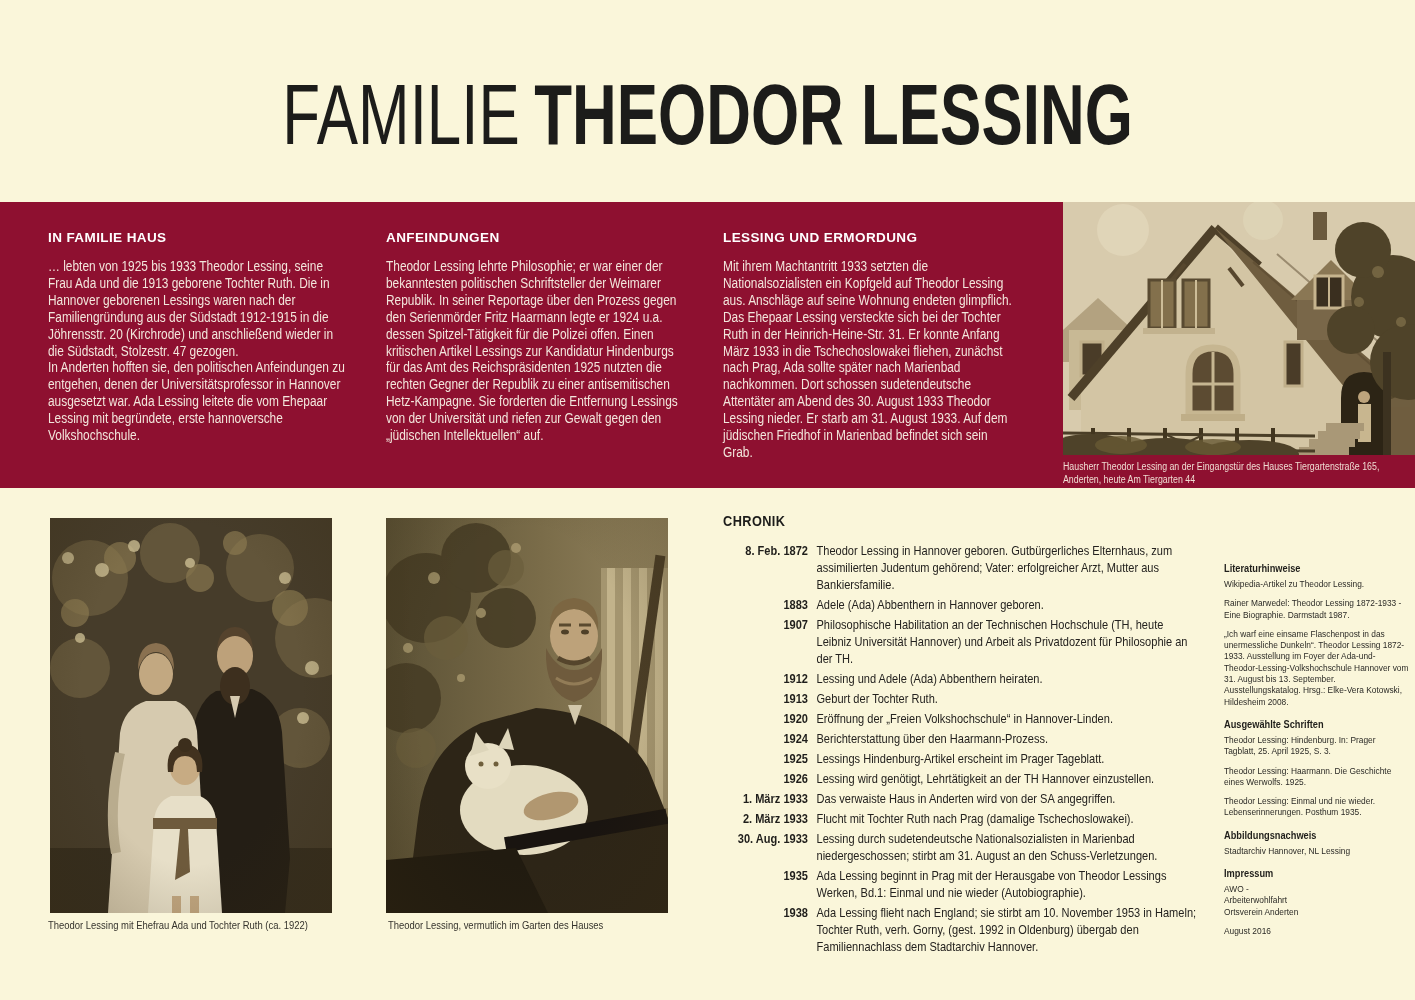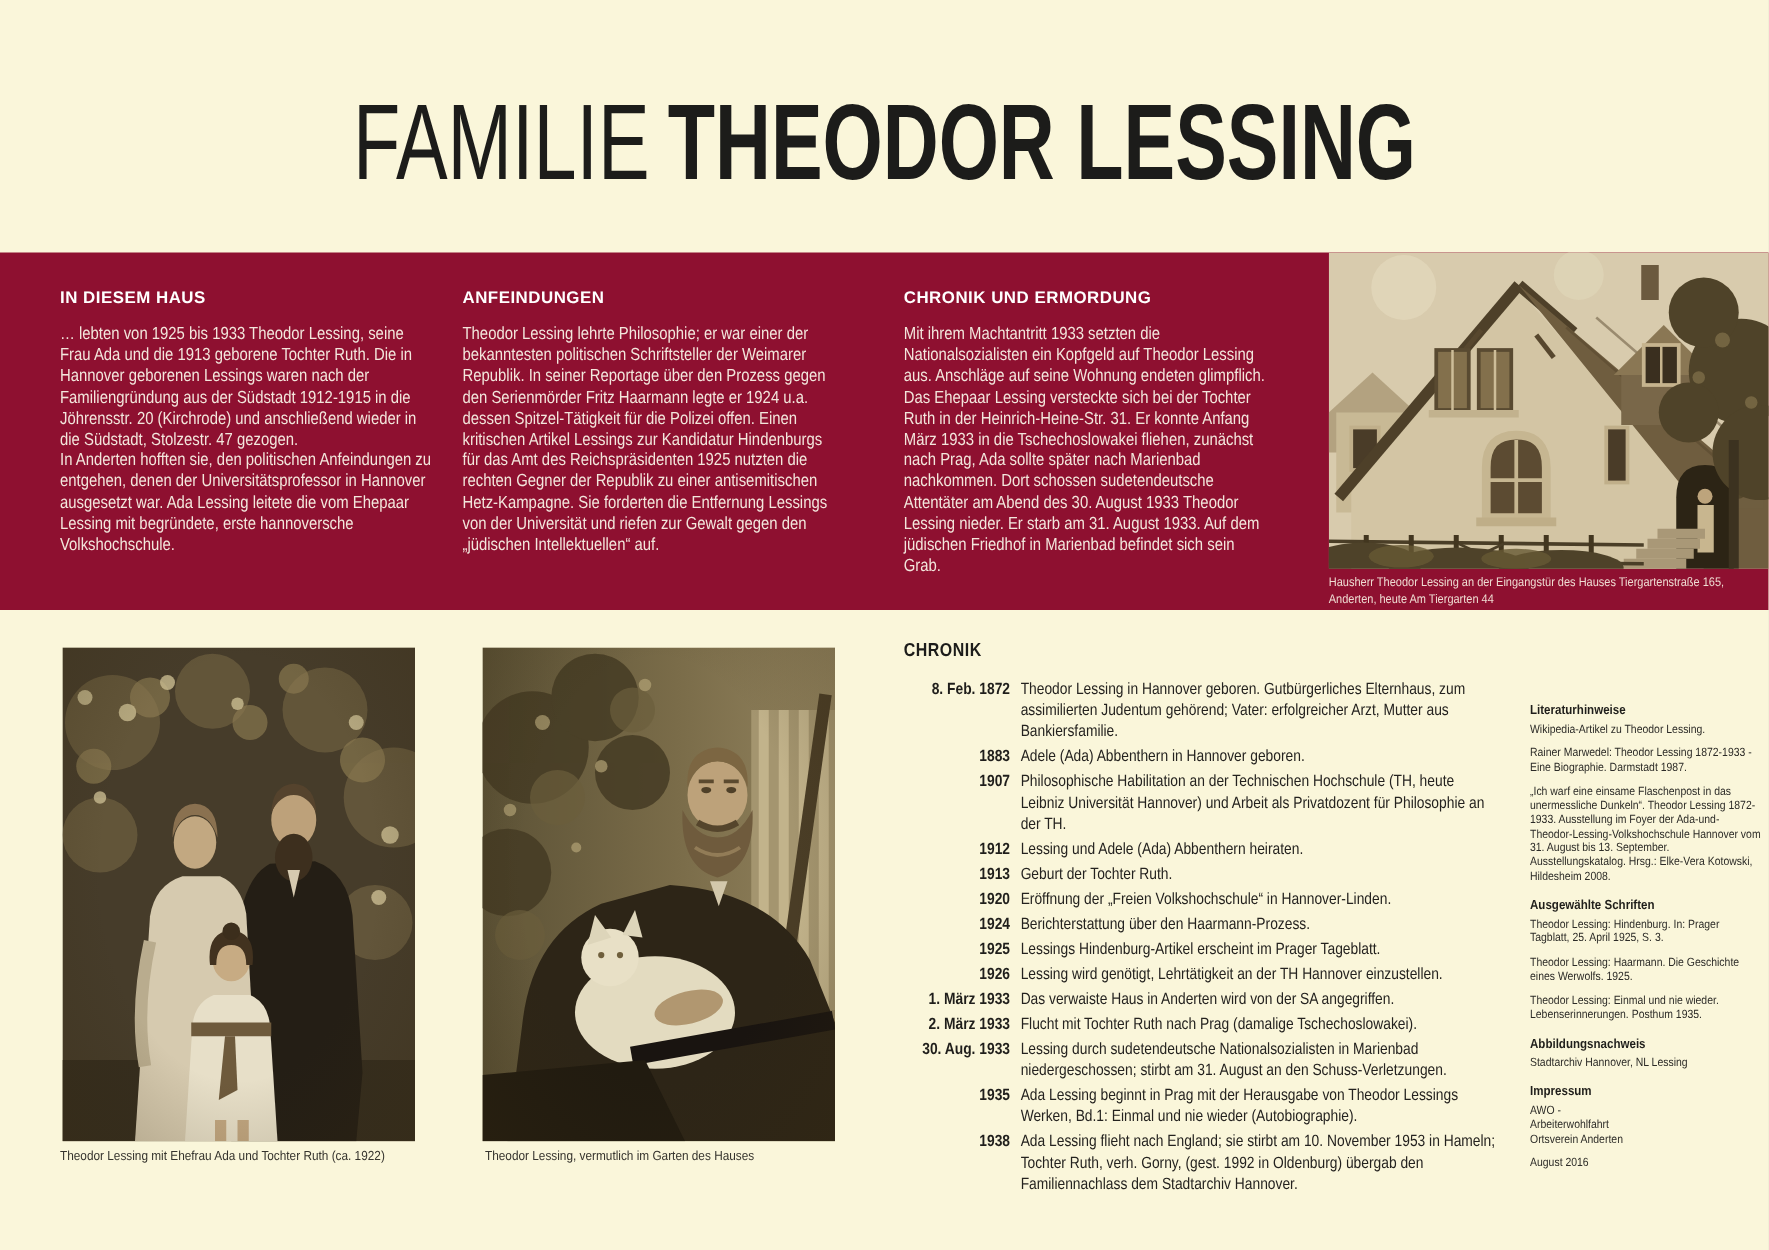--- a/index.html
+++ b/index.html
@@ -10,21 +10,21 @@
   }
   
   .title-wrap{position:absolute;top:28px;left:0;width:1415px;height:172px;
     display:flex;align-items:center;justify-content:center;}
   .title-wrap h1{margin:0;font-size:86px;font-weight:400;color:#1c1c1a;
     white-space:nowrap;transform:scaleX(.72);letter-spacing:0;}
   .title-wrap h1 .tbold{font-weight:700;margin-left:20px;}
   
   .red-band{position:absolute;left:0;top:202px;width:1415px;height:286px;background:#8e1030;}
   .rcol{position:absolute;top:28px;width:296px;}
-  .rcol.c1{left:48px}.rcol.c2{left:370px}.rcol.c3{left:723px}
+  .rcol.c1{left:48px}.rcol.c2{left:386px}.rcol.c3{left:723px}
   .rcol h3{margin:0 0 13px;font-size:13.5px;font-weight:700;letter-spacing:.4px;color:#ffffff;}
   .rcol .rbody{font-size:14px;line-height:16.9px;color:#f3e6dc;
     transform:scaleX(.85);transform-origin:0 0;width:118%;white-space:pre-line;}
   .house-photo{position:absolute;left:1063px;top:0;width:352px;height:253px;}
   .house-photo svg{display:block;width:100%;height:100%;}
   .house-cap{position:absolute;left:1063px;top:259px;width:400px;
     font-size:10px;line-height:12.6px;color:#efdcd2;transform:scaleX(.88);transform-origin:0 0;}
   
   .photo{position:absolute;top:518px;width:282px;height:395px;}
   .photo svg{display:block;width:100%;height:100%;}
@@ -56,30 +56,30 @@
 <body>
 
 <div class="poster">
 
   <div class="title-wrap">
     <h1><span>FAMILIE</span><span class="tbold">THEODOR LESSING</span></h1>
   </div>
 
   <div class="red-band">
     <div class="rcol c1">
-      <h3>IN DIESEM HAUS</h3>
+      <h3>IN FAMILIE HAUS</h3>
       <div class="rbody">… lebten von 1925 bis 1933 Theodor Lessing, seine Frau Ada und die 1913 geborene Tochter Ruth. Die in Hannover geborenen Lessings waren nach der Familiengründung aus der Südstadt 1912-1915 in die Jöhrensstr. 20 (Kirchrode) und anschließend wieder in die Südstadt, Stolzestr. 47 gezogen.
 In Anderten hofften sie, den politischen Anfeindungen zu entgehen, denen der Universitätsprofessor in Hannover ausgesetzt war. Ada Lessing leitete die vom Ehepaar Lessing mit begründete, erste hannoversche Volkshochschule.</div>
     </div>
     <div class="rcol c2">
       <h3>ANFEINDUNGEN</h3>
       <div class="rbody">Theodor Lessing lehrte Philosophie; er war einer der bekanntesten politischen Schriftsteller der Weimarer Republik. In seiner Reportage über den Prozess gegen den Serienmörder Fritz Haarmann legte er 1924 u.a. dessen Spitzel-Tätigkeit für die Polizei offen. Einen kritischen Artikel Lessings zur Kandidatur Hindenburgs für das Amt des Reichspräsidenten 1925 nutzten die rechten Gegner der Republik zu einer antisemitischen Hetz-Kampagne. Sie forderten die Entfernung Lessings von der Universität und riefen zur Gewalt gegen den „jüdischen Intellektuellen“ auf.</div>
     </div>
     <div class="rcol c3">
-      <h3>CHRONIK UND ERMORDUNG</h3>
+      <h3>LESSING UND ERMORDUNG</h3>
       <div class="rbody">Mit ihrem Machtantritt 1933 setzten die Nationalsozialisten ein Kopfgeld auf Theodor Lessing aus. Anschläge auf seine Wohnung endeten glimpflich. Das Ehepaar Lessing versteckte sich bei der Tochter Ruth in der Heinrich-Heine-Str. 31. Er konnte Anfang März 1933 in die Tschechoslowakei fliehen, zunächst nach Prag, Ada sollte später nach Marienbad nachkommen. Dort schossen sudetendeutsche Attentäter am Abend des 30. August 1933 Theodor Lessing nieder. Er starb am 31. August 1933. Auf dem jüdischen Friedhof in Marienbad befindet sich sein Grab.</div>
     </div>
 
     <div class="house-photo">
       <svg viewBox="0 0 352 253" preserveAspectRatio="none">
         <rect width="352" height="253" fill="#d8cbad"></rect>
         <circle cx="60" cy="28" r="26" fill="#e2d7ba" opacity=".8"></circle>
         <circle cx="200" cy="18" r="20" fill="#e0d5b8" opacity=".7"></circle>
         <polygon points="0,128 35,96 70,128 70,160 0,160" fill="#b3a280"></polygon>
         <rect x="6" y="128" width="64" height="80" fill="#c8b995"></rect>

